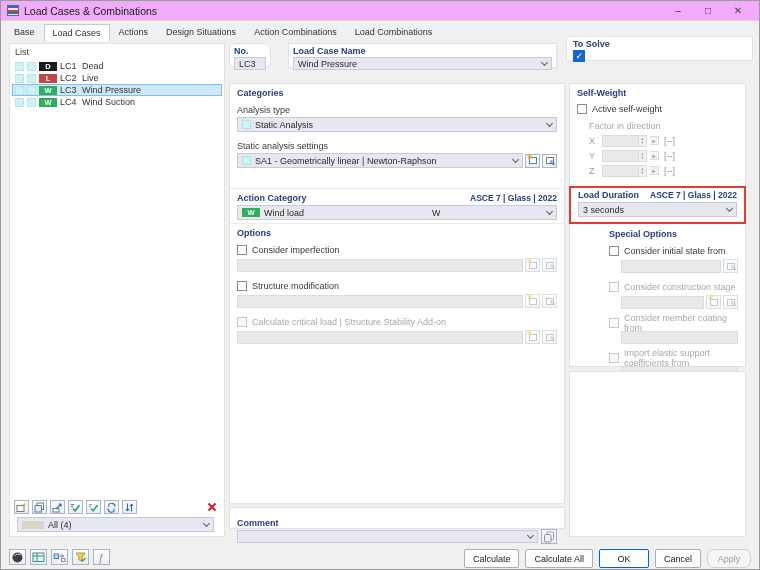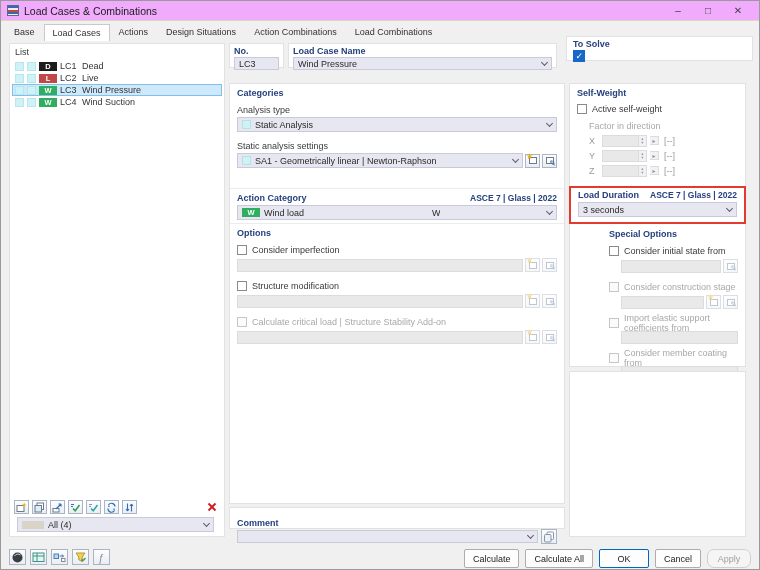--- a/index.html
+++ b/index.html
@@ -184,21 +184,21 @@
         </svg>
       </button>
 
     <div class="combo" style="position:absolute;left:7px;right:10px;bottom:4px;">
       <span style="width:22px;height:8px;background:#d8d4c8;flex:none;"></span>
       <span class="val">All (4)</span>
       <span class="chev"></span>
     </div>
   </div>
 
-  <div class="panel" style="left:228px;top:42px;width:55px;height:25px;padding:2px 4px;">
+  <div class="panel" style="left:228px;top:42px;width:42px;height:25px;padding:2px 4px;border-radius:7px;">
     <div class="hdr">No.</div>
     <div class="combo" style="height:13px;margin-top:1px;">
       <span class="val">LC3</span>
     </div>
   </div>
 
   <div class="panel" style="left:287px;top:42px;width:269px;height:25px;padding:2px 4px;">
     <div class="hdr">Load Case Name</div>
     <div class="combo" style="height:13px;margin-top:1px;">
       <span class="val">Wind Pressure</span>
@@ -411,31 +411,31 @@
           <button class="ibtn dis">
               <span class="doc"></span>
               <span class="pencil">✎</span>
             </button>
         </div>
       </div>
 
       <div class="group">
         <div class="chk-row">
           <span class="cb dis"></span>
+          <span class="lbl dis">Consider member coating from</span>
+        </div>
+        <div class="field-row" style="margin-left:12px;">
+          <span class="dfield" style="flex:1;"></span>
+        </div>
+      </div>
+
+      <div class="group">
+        <div class="chk-row">
+          <span class="cb dis"></span>
           <span class="lbl dis">Import elastic support coefficients from</span>
-        </div>
-        <div class="field-row" style="margin-left:12px;">
-          <span class="dfield" style="flex:1;"></span>
-        </div>
-      </div>
-
-      <div class="group">
-        <div class="chk-row">
-          <span class="cb dis"></span>
-          <span class="lbl dis">Consider member coating from</span>
         </div>
         <div class="field-row" style="margin-left:12px;">
           <span class="dfield" style="flex:1;"></span>
         </div>
       </div>
     </div>
   </div>
 
   <div class="panel" style="left:568px;top:370px;width:177px;height:166px;"></div>
 

